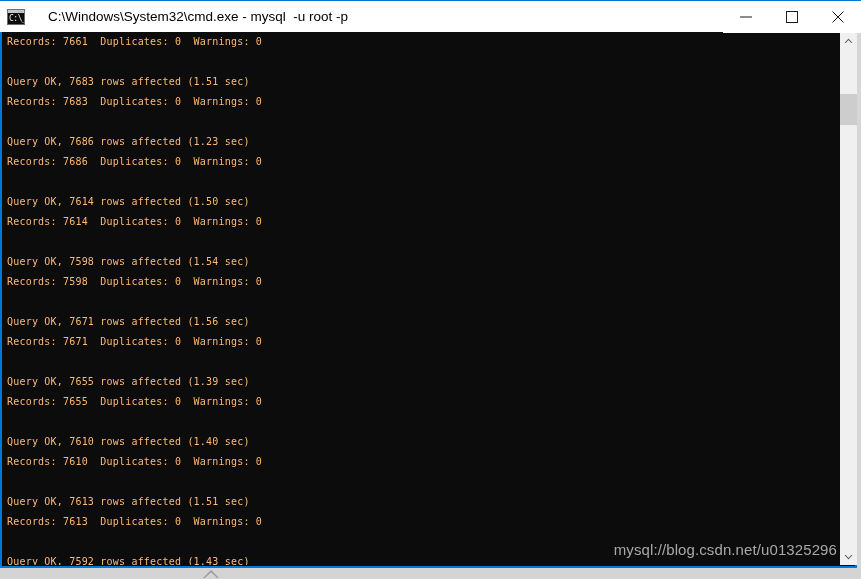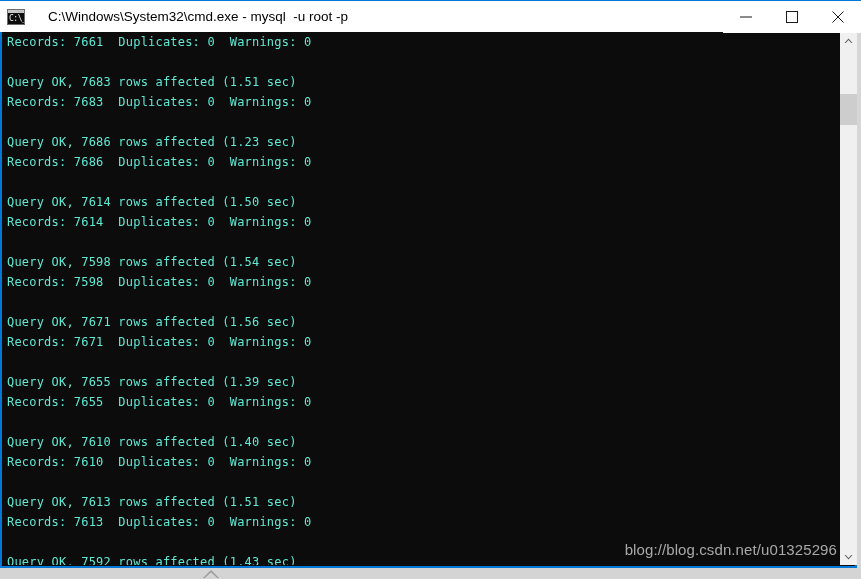--- a/index.html
+++ b/index.html
@@ -139,23 +139,23 @@
     width: 835px;
     height: 533px;
     background: #0c0c0c;
     overflow: hidden;
   }
   #console-text {
     position: absolute;
     left: 2px;
     top: 0px;
     font-family: "DejaVu Sans Mono", monospace;
-    font-size: 12px;
+    font-size: 10px;
     line-height: 20px;
-    color: #5eead4;
+    color: #fdba74;
     white-space: pre;
     letter-spacing: 0.2px;
   }
   #console-text .line { height: 20px; }
   #console-text .blank { height: 20px; }
 
   
   #watermark {
     position: absolute;
     right: 3px;
@@ -207,21 +207,21 @@
 <div id="taskbar-chevron">
   <svg width="22" height="10" viewBox="0 0 22 10">
     <path d="M11 1 L19 9 L17.2 9 L11 3.2 L4.8 9 L3 9 Z" fill="#9a9a9a"></path>
   </svg>
 </div>
 
 <div id="window">
 
   <div id="console">
     <div id="console-text"><div class="line">Records: 7661  Duplicates: 0  Warnings: 0</div><div class="blank">&nbsp;</div><div class="line">Query OK, 7683 rows affected (1.51 sec)</div><div class="line">Records: 7683  Duplicates: 0  Warnings: 0</div><div class="blank">&nbsp;</div><div class="line">Query OK, 7686 rows affected (1.23 sec)</div><div class="line">Records: 7686  Duplicates: 0  Warnings: 0</div><div class="blank">&nbsp;</div><div class="line">Query OK, 7614 rows affected (1.50 sec)</div><div class="line">Records: 7614  Duplicates: 0  Warnings: 0</div><div class="blank">&nbsp;</div><div class="line">Query OK, 7598 rows affected (1.54 sec)</div><div class="line">Records: 7598  Duplicates: 0  Warnings: 0</div><div class="blank">&nbsp;</div><div class="line">Query OK, 7671 rows affected (1.56 sec)</div><div class="line">Records: 7671  Duplicates: 0  Warnings: 0</div><div class="blank">&nbsp;</div><div class="line">Query OK, 7655 rows affected (1.39 sec)</div><div class="line">Records: 7655  Duplicates: 0  Warnings: 0</div><div class="blank">&nbsp;</div><div class="line">Query OK, 7610 rows affected (1.40 sec)</div><div class="line">Records: 7610  Duplicates: 0  Warnings: 0</div><div class="blank">&nbsp;</div><div class="line">Query OK, 7613 rows affected (1.51 sec)</div><div class="line">Records: 7613  Duplicates: 0  Warnings: 0</div><div class="blank">&nbsp;</div><div class="line">Query OK, 7592 rows affected (1.43 sec)</div></div>
-    <div id="watermark">blog://blog.csdn.net/u01325296</div>
+    <div id="watermark">mysql://blog.csdn.net/u01325296</div>
   </div>
 
   <div id="scrollbar">
     <div id="sb-arrow-up" class="sb-arrow">
       <svg width="9" height="6" viewBox="0 0 9 6">
         <path d="M4.5 0.5 L8.5 5 L7.2 5 L4.5 2 L1.8 5 L0.5 5 Z" fill="#606060"></path>
       </svg>
     </div>
     <div id="sb-thumb"></div>
     <div id="sb-arrow-down" class="sb-arrow">

